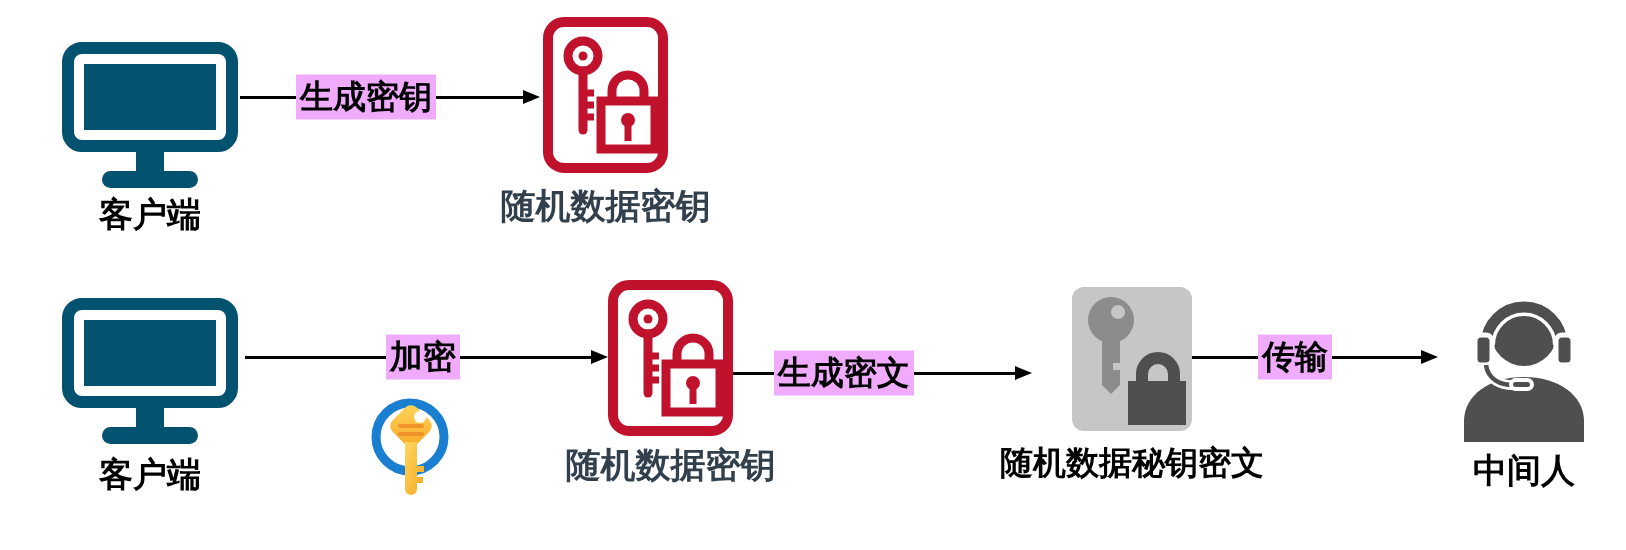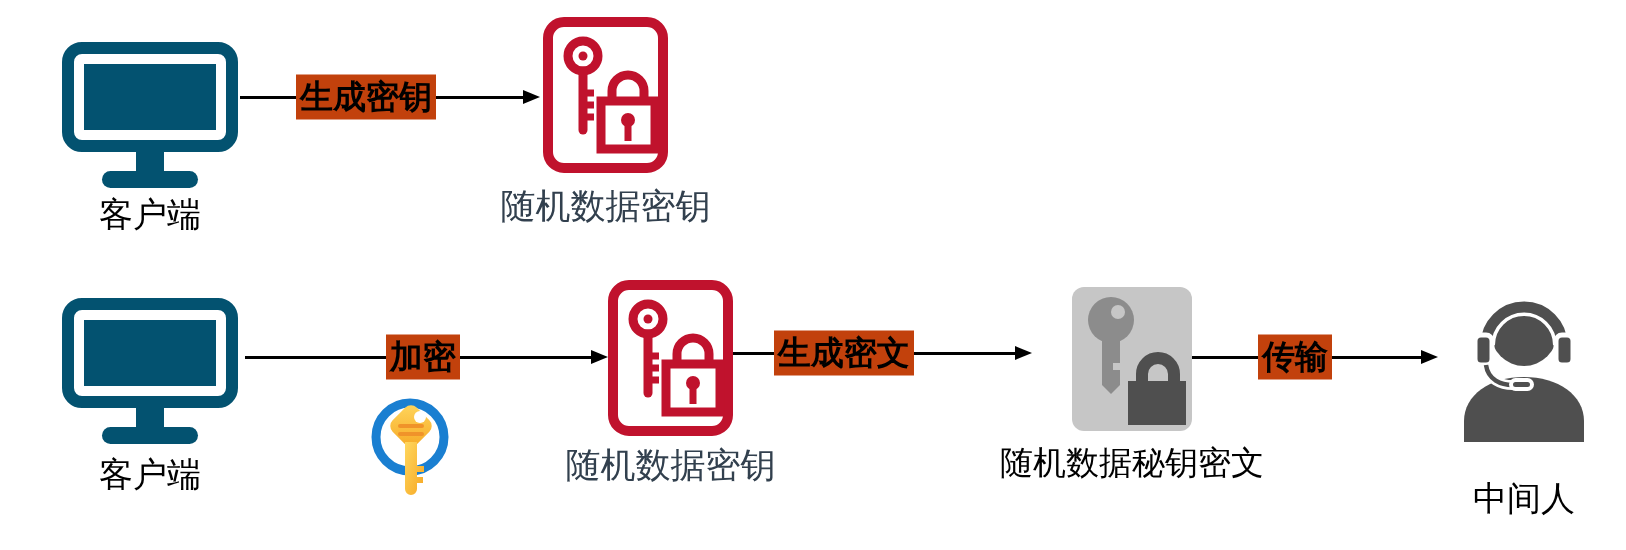--- a/index.html
+++ b/index.html
@@ -2,34 +2,34 @@
 <html style="--teal: #035270; --red: #c0122d; --slate: #32404e; --blue: #1a7fd1; --gold_a: #ffd75e; --gold_b: #f6a723; --orange: #f0932a; --dark: #4f4f4f; --gray_bg: #c6c6c6; --gray_key: #8c8c8c;"><head>
 <meta charset="utf-8">
 <style>
   html,body{margin:0;padding:0;background:#ffffff;}
   .canvas{
     position:relative;width:1626px;height:550px;background:#fff;overflow:hidden;
     font-family:"Liberation Sans","DejaVu Sans",sans-serif;
   }
   .node{position:absolute;display:flex;flex-direction:column;align-items:center;}
   .node-label{
-    white-space:nowrap;font-weight:400;font-size:34px;color:#000;line-height:1.1;
+    white-space:nowrap;font-weight:700;font-size:34px;color:#000;line-height:1.1;
   }
   .node-label.slate{color:var(--slate);font-size:35px;}
   .node-label.fs33{font-size:33px;}
   .mt8{margin-top:8px;}.mt10{margin-top:10px;}.mt12{margin-top:12px;}.mt14{margin-top:14px;}.mt4{margin-top:4px;}
   .edge{position:absolute;height:16px;display:flex;align-items:center;}
   .edge .line{flex:1;height:3px;background:#000;}
   .edge .head{
     width:0;height:0;border-left:17px solid #000;
     border-top:7px solid transparent;border-bottom:7px solid transparent;
   }
   .edge .elabel{
     position:absolute;top:50%;transform:translate(-50%,-50%);
-    background:#c2410c;padding:0 4px;font-weight:600;font-size:33px;color:#000;white-space:nowrap;
+    background:#f0abfc;padding:0 4px;font-weight:600;font-size:33px;color:#000;white-space:nowrap;
   }
   
   .f-teal{fill:var(--teal);} .s-teal{stroke:var(--teal);}
   .f-red{fill:var(--red);}   .s-red{stroke:var(--red);}
   .f-white{fill:#fff;}       .s-white{stroke:#fff;}
   .f-graybg{fill:var(--gray_bg);} .f-graykey{fill:var(--gray_key);}
   .f-dark{fill:var(--dark);} .s-dark{stroke:var(--dark);}
   .s-blue{stroke:var(--blue);} .f-orange{fill:var(--orange);}
   .nofill{fill:none;}
 </style>
@@ -43,21 +43,21 @@
     <div class="head"></div>
     <div class="elabel" style="left:42%;">生成密钥</div>
   </div>
 
   <div class="edge" style="left:245px;top:349px;width:363px;">
     <div class="line"></div>
     <div class="head"></div>
     <div class="elabel" style="left:49%;">加密</div>
   </div>
 
-  <div class="edge" style="left:733px;top:345px;width:299px;">
+  <div class="edge" style="left:733px;top:365px;width:299px;">
     <div class="line"></div>
     <div class="head"></div>
     <div class="elabel" style="left:37%;">生成密文</div>
   </div>
 
   <div class="edge" style="left:1152px;top:349px;width:286px;justify-content:center;">
     <div class="line"></div>
     <div class="head"></div>
     <div class="elabel" style="left:50%;">传输</div>
   </div>
@@ -135,21 +135,21 @@
       <circle cx="39" cy="33" r="23" class="f-graykey"></circle>
       <circle cx="46" cy="25" r="7" class="f-graybg"></circle>
       <path d="M30 52 h18 v46 l-9 9 -9 -9 Z" class="f-graykey"></path>
       <rect x="41" y="76" width="8" height="7" class="f-graybg"></rect>
       <path d="M70 98 v-11 a16 16 0 0 1 32 0 v11" class="nofill s-dark" stroke-width="12"></path>
       <rect x="56" y="94" width="58" height="44" class="f-dark"></rect>
     </svg>
     <div class="node-label fs33 mt14">随机数据秘钥密文</div>
   </div>
 
-  <div class="node" style="left:1462px;top:285px;width:124px;gap:28px;">
+  <div class="node" style="left:1462px;top:285px;width:124px;">
     <svg width="124" height="157" viewBox="0 0 124 157">
       <circle cx="62" cy="48" r="33" class="f-dark"></circle>
       <path d="M2 157 V136 C2 110 28 92 62 92 C96 92 122 110 122 136 V157 Z" class="f-dark"></path>
       <path d="M24 60 a38 38 0 0 1 76 0" class="nofill s-white" stroke-width="18"></path>
       <path d="M24 60 a38 38 0 0 1 76 0" class="nofill s-dark" stroke-width="11"></path>
       <rect x="13" y="50" width="17" height="30" rx="6" class="f-dark s-white" stroke-width="5"></rect>
       <rect x="94" y="50" width="17" height="30" rx="6" class="f-dark s-white" stroke-width="5"></rect>
       <path d="M24 80 C26 94 38 101 54 100" class="nofill s-white" stroke-width="10"></path>
       <path d="M24 80 C26 94 38 101 54 100" class="nofill s-dark" stroke-width="4.5"></path>
       <rect x="49" y="95" width="21" height="9" rx="4.5" class="f-dark s-white" stroke-width="4"></rect>

